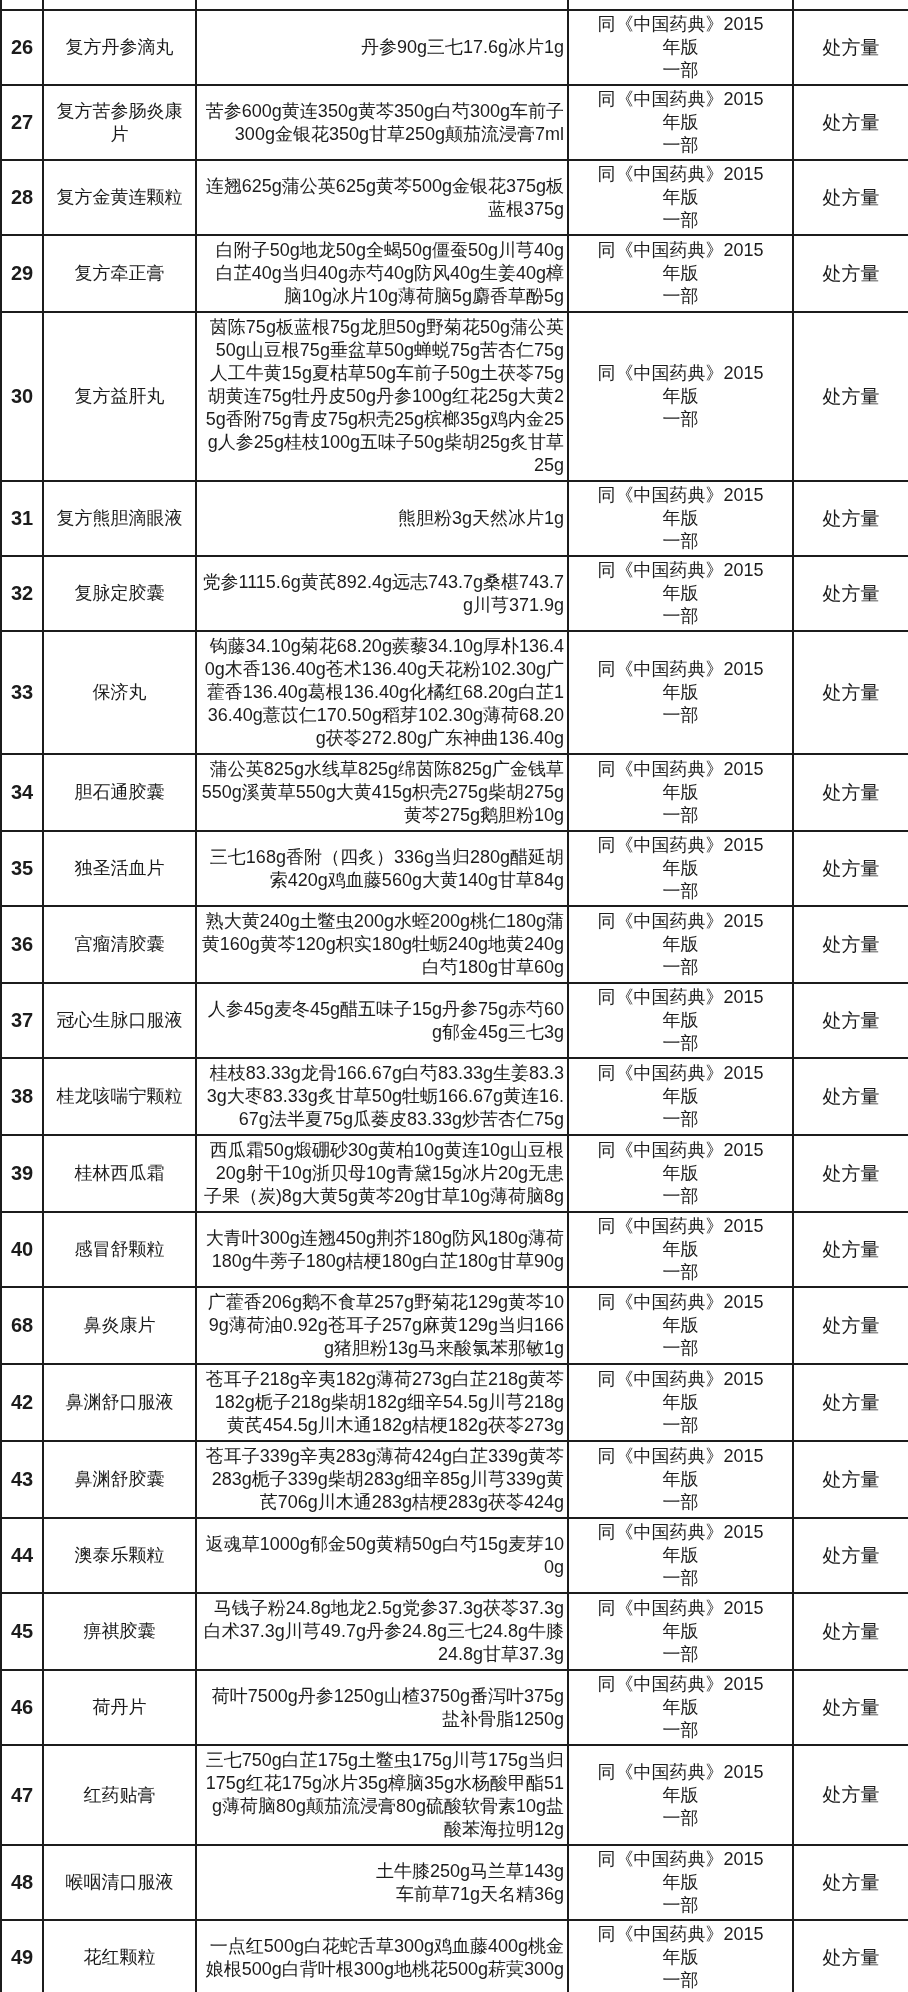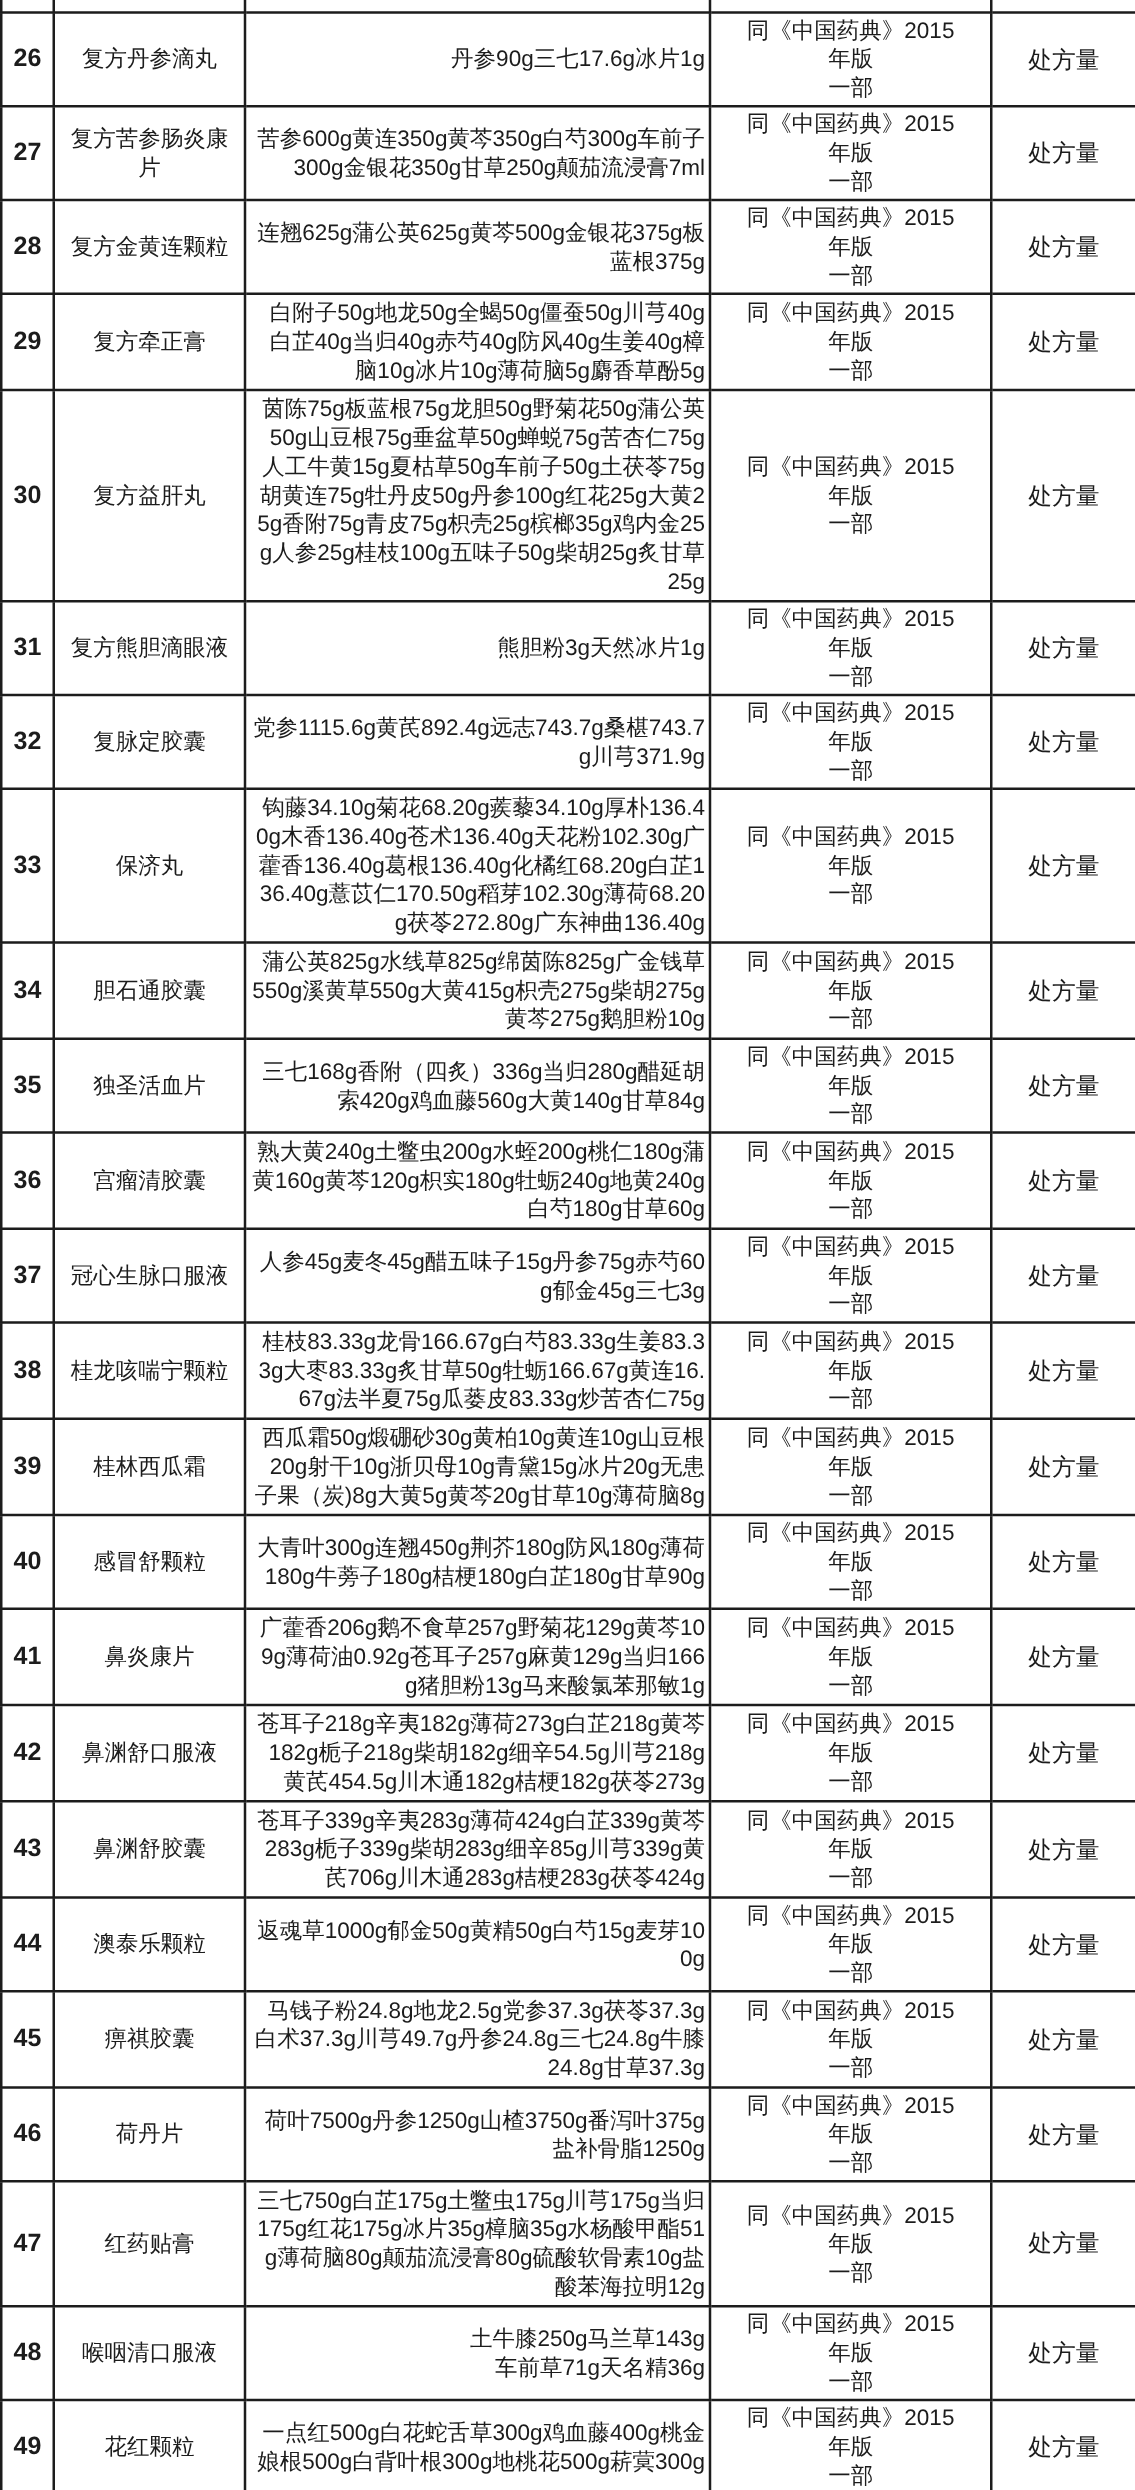--- a/index.html
+++ b/index.html
@@ -204,21 +204,21 @@
   </tr>
         <tr>
     <td class="c-num">40</td>
     <td class="c-name">感冒舒颗粒</td>
     <td class="c-ing">大青叶300g连翘450g荆芥180g防风180g薄荷180g牛蒡子180g桔梗180g白芷180g甘草90g</td>
     <td class="c-std">同《中国药典》2015年版
 一部</td>
     <td class="c-qty">处方量</td>
   </tr>
         <tr>
-    <td class="c-num">41</td>
+    <td class="c-num">68</td>
     <td class="c-name">鼻炎康片</td>
     <td class="c-ing">广藿香206g鹅不食草257g野菊花129g黄芩109g薄荷油0.92g苍耳子257g麻黄129g当归166g猪胆粉13g马来酸氯苯那敏1g</td>
     <td class="c-std">同《中国药典》2015年版
 一部</td>
     <td class="c-qty">处方量</td>
   </tr>
         <tr>
     <td class="c-num">42</td>
     <td class="c-name">鼻渊舒口服液</td>
     <td class="c-ing">苍耳子218g辛夷182g薄荷273g白芷218g黄芩182g栀子218g柴胡182g细辛54.5g川芎218g黄芪454.5g川木通182g桔梗182g茯苓273g</td>

